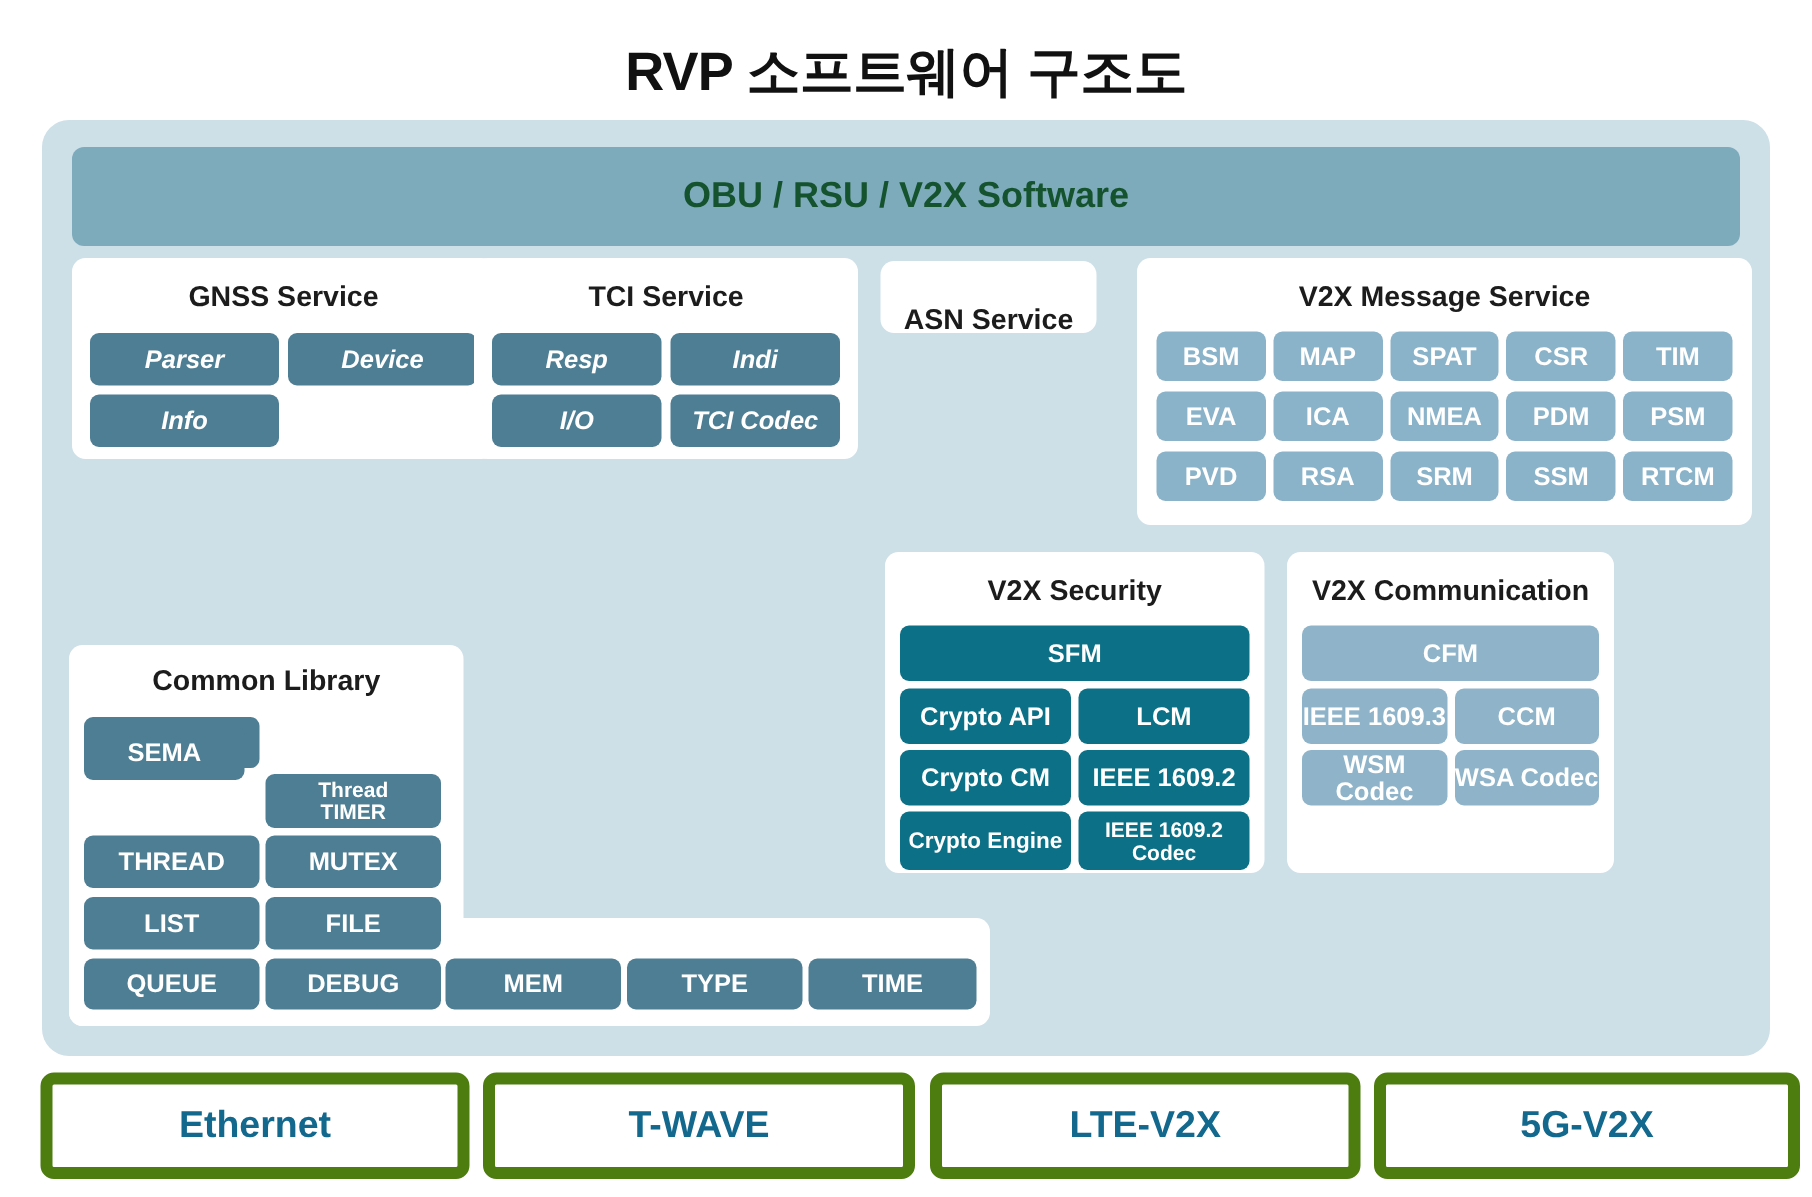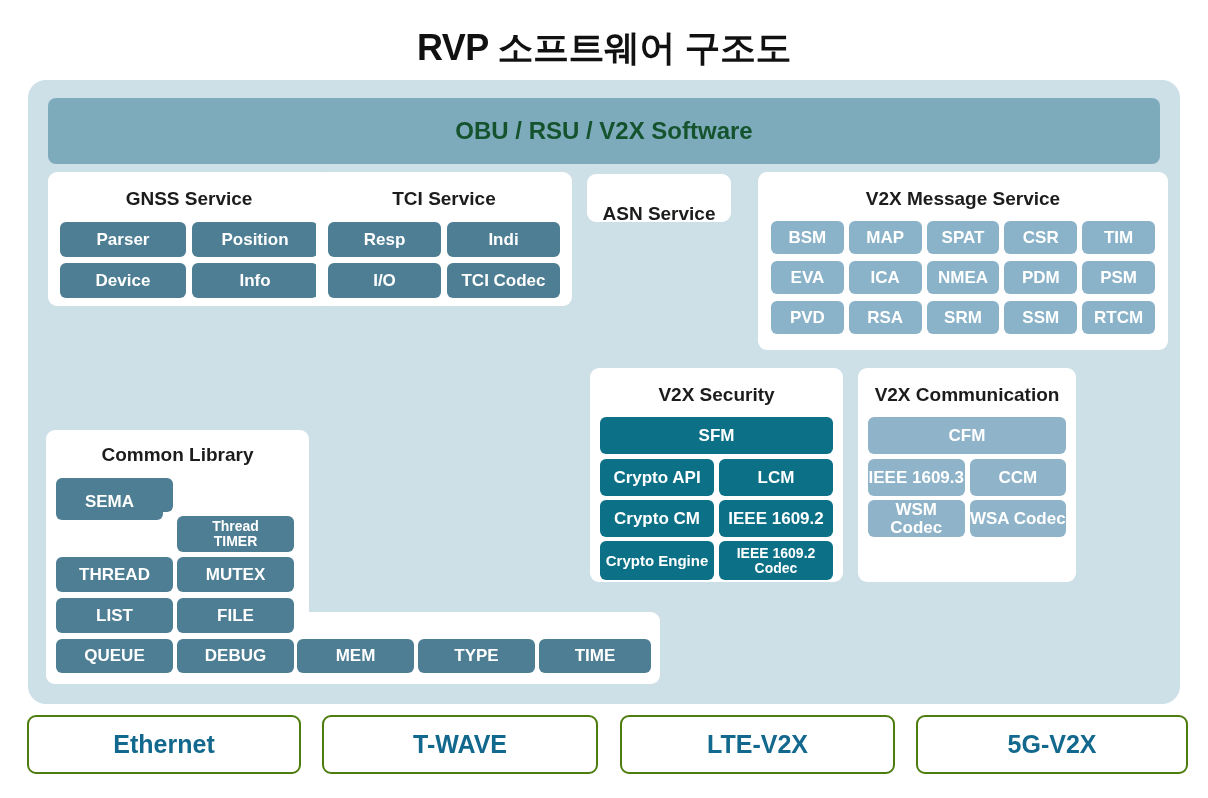--- a/index.html
+++ b/index.html
@@ -31,38 +31,39 @@
     white-space:pre-line;line-height:1.05;
   }
   .slate{background:#4e7e93;}
   .light{background:#8ab3c9;}
   .light2{background:#8fb4c9;}
   .teal{background:#0c7086;}
   .abs{position:absolute;}
   .grid2{
     display:grid;grid-template-columns:1fr 1fr;gap:6px;margin:10px 12px 0 12px;
     grid-auto-rows:35px;
+    font-style:italic;
   }
   .grid5{
     display:grid;grid-template-columns:repeat(5,1fr);gap:7px 5px;
     margin:9px 13px 0 13px;grid-auto-rows:33px;
   }
   .stackwide{margin:9px 10px 0 10px;height:37px;}
   .gridsec{
     display:grid;grid-template-columns:1fr 1fr;gap:4px 5px;
     margin:5px 10px 0 10px;grid-template-rows:37px 37px 39px;
   }
   .gridcomm{
     display:grid;grid-template-columns:1fr 1fr;gap:4px 5px;
     margin:5px 10px 0 10px;grid-template-rows:37px 37px;
   }
   .fs15{font-size:15px;}
   .fs14{font-size:14px;}
   .iface{
-    position:absolute;background:#ffffff;border:2px solid #4d7c0f;border-radius:9px;
+    position:absolute;background:#ffffff;border:8px solid #4d7c0f;border-radius:9px;
     display:flex;align-items:center;justify-content:center;
     color:#12688d;font-size:25px;font-weight:bold;
   }
 </style>
 </head>
 <body>
 
 <div class="canvas">
 
   <div class="page-title">RVP 소프트웨어 구조도</div>
@@ -70,21 +71,20 @@
   <div class="outer"></div>
 
   <div class="header-bar">
     <span>OBU / RSU / V2X Software</span>
   </div>
 
   <div class="card" style="left:48px;top:172px;width:282px;height:134px">
     <div class="card-title">GNSS Service</div>
     <div class="grid2">
       <div class="btn slate">Parser</div>
-      <div class="btn slate">Position</div>
       <div class="btn slate">Device</div>
       <div class="btn slate">Info</div>
     </div>
   </div>
 
   <div class="card" style="left:316px;top:172px;width:256px;height:134px">
     <div class="card-title">TCI Service</div>
     <div class="grid2">
       <div class="btn slate">Resp</div>
       <div class="btn slate">Indi</div>

